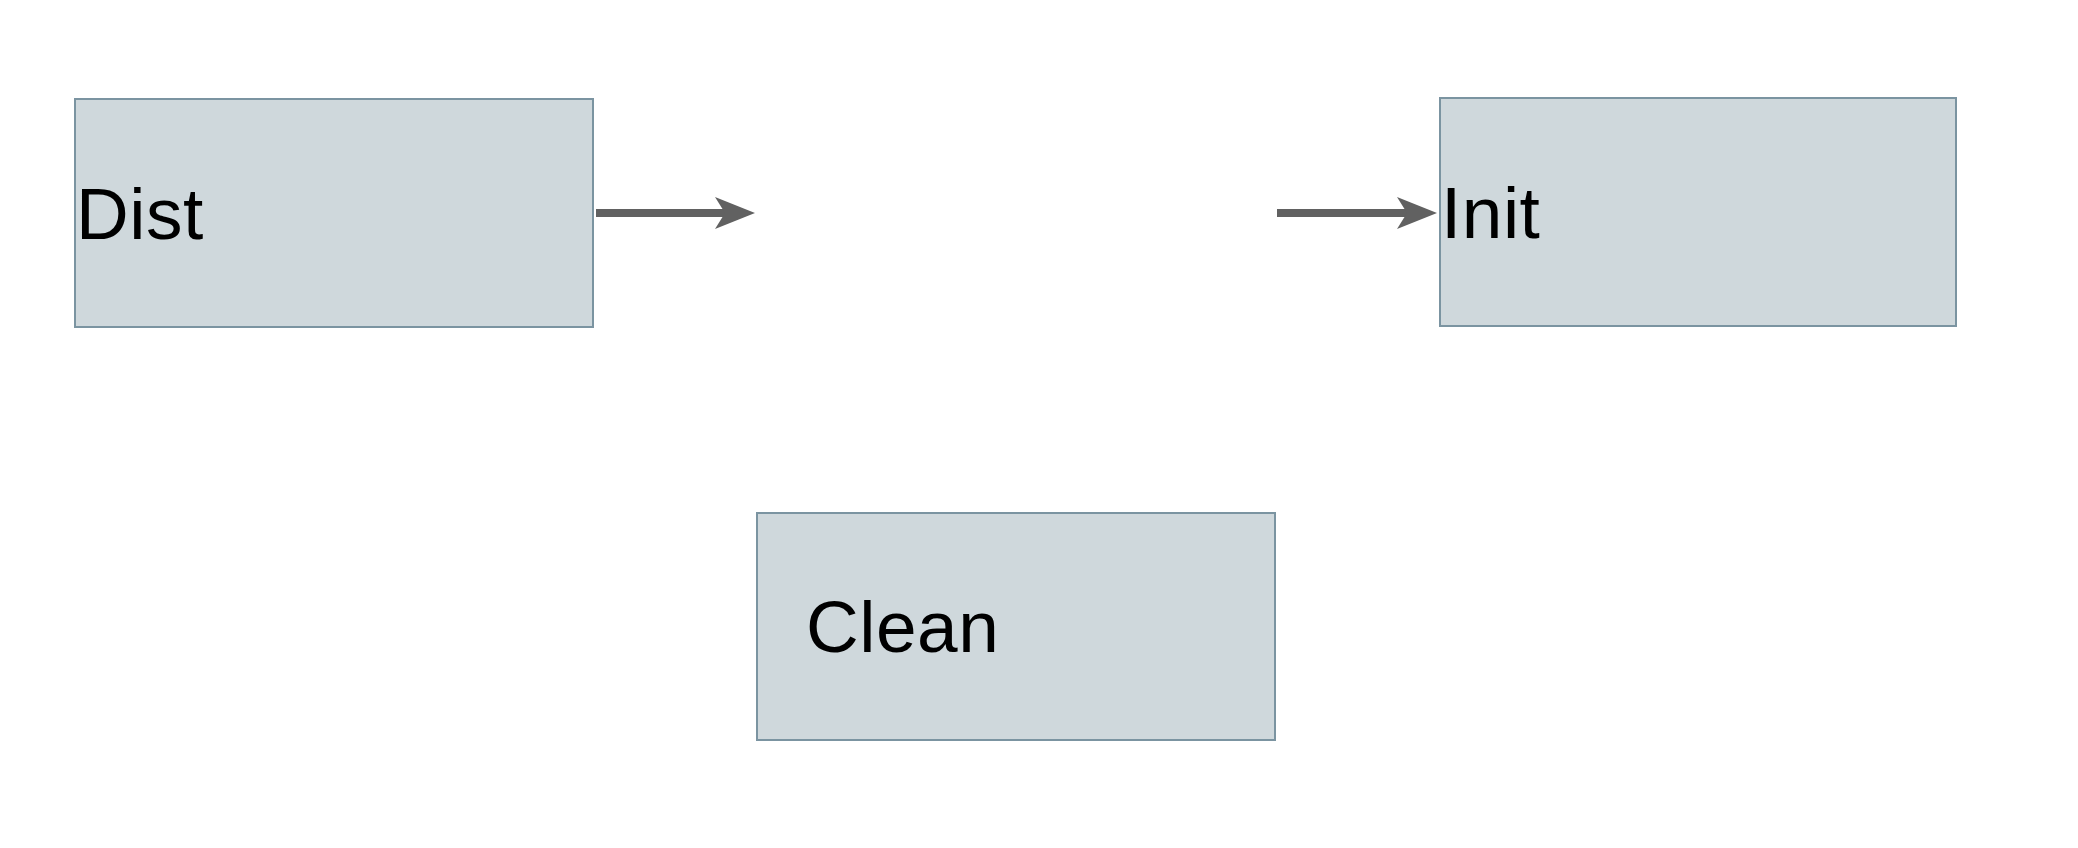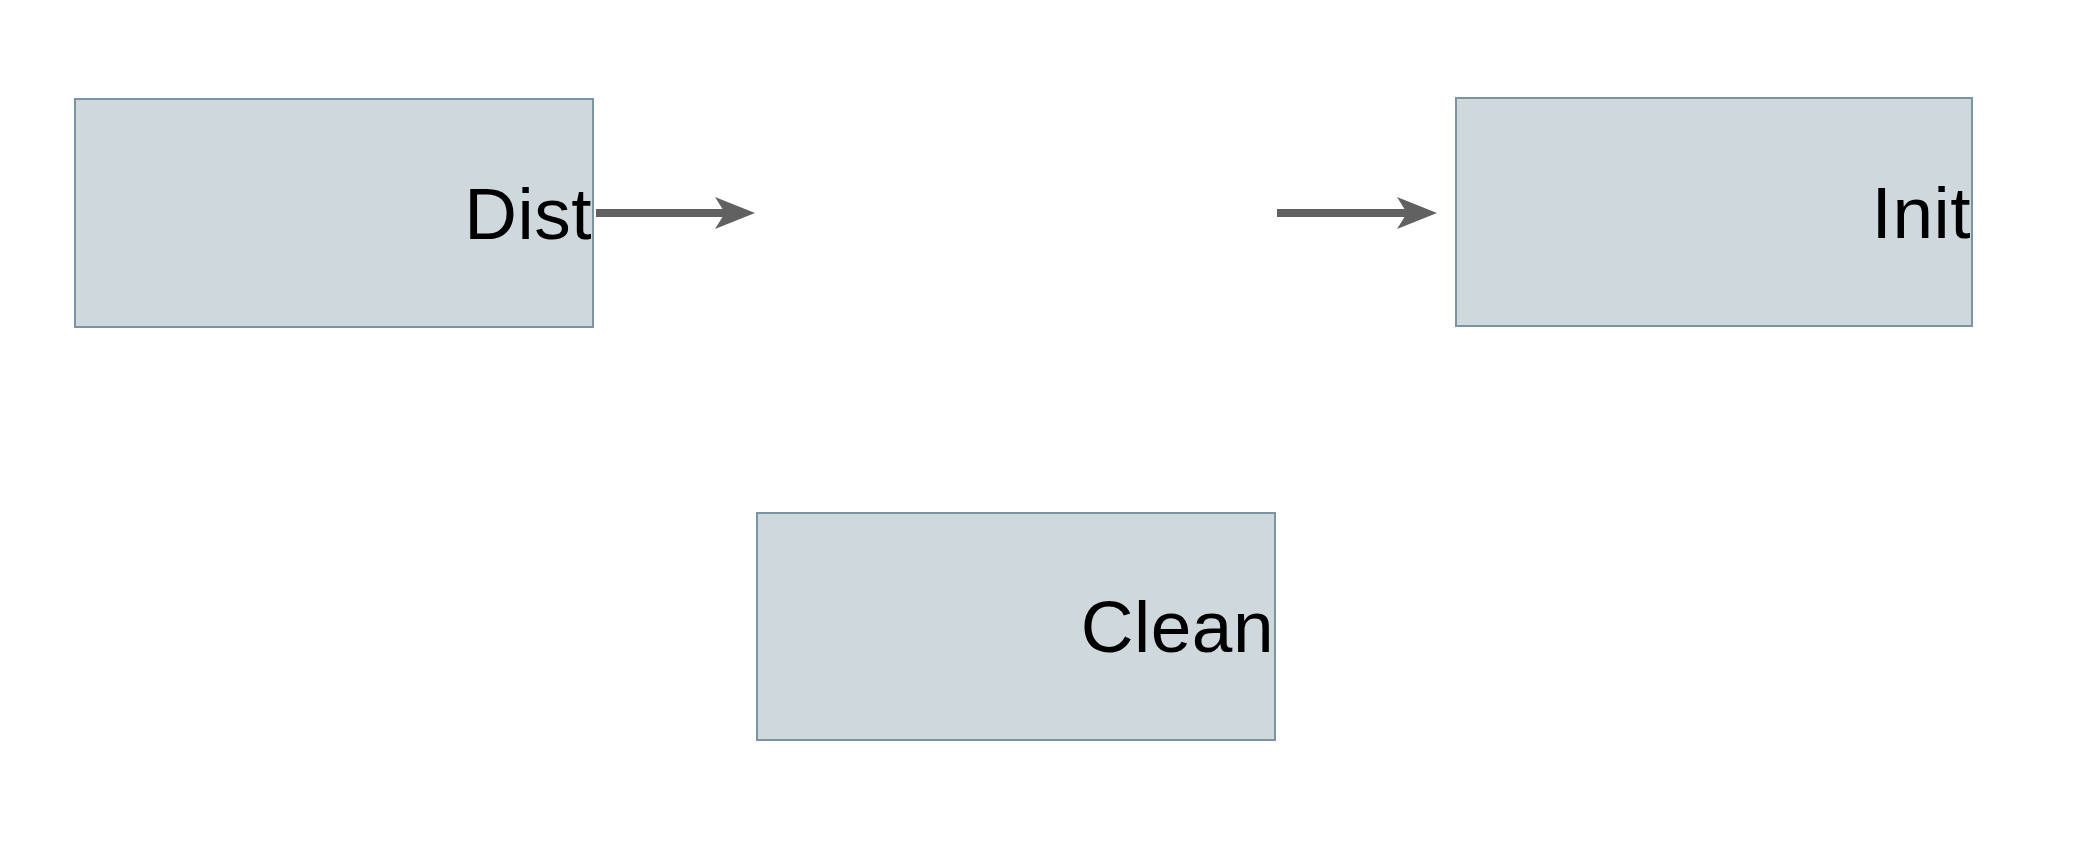--- a/index.html
+++ b/index.html
@@ -15,29 +15,29 @@
     overflow: hidden;
     font-family: "Liberation Sans", sans-serif;
   }
   .node {
     position: absolute;
     box-sizing: border-box;
     border: 2px solid #7b94a1;
     background: #cfd8dc;
     display: flex;
     align-items: center;
-    justify-content: flex-end;
+    justify-content: flex-start;
     font-size: 73px;
     font-weight: 400;
     color: #000000;
     letter-spacing: 0.5px;
   }
   .node-dist    { left: 74px;   top: 98px;  width: 520px; height: 230px; }
   .node-compile { left: 757px;  top: 98px;  width: 520px; height: 230px; }
-  .node-init    { left: 1439px; top: 97px;  width: 518px; height: 230px; margin-left: 16px; }
+  .node-init    { left: 1439px; top: 97px;  width: 518px; height: 230px; }
   .node-clean   { left: 756px;  top: 512px; width: 520px; height: 229px; }
   .edges-layer {
     position: absolute;
     left: 0; top: 0;
     width: 2078px;
     height: 848px;
     pointer-events: none;
   }
   .arrow-shaft { stroke: #616161; stroke-width: 8; fill: none; }
   .arrow-head  { fill: #616161; stroke: none; }
@@ -60,17 +60,17 @@
 
   <div class="node node-dist" style="background-color: rgb(207, 216, 220); border-color: rgb(123, 148, 161); color: rgb(0, 0, 0);">
     <span>Dist</span>
   </div>
 
 
   <div class="node node-init" style="background-color: rgb(207, 216, 220); border-color: rgb(123, 148, 161); color: rgb(0, 0, 0);">
     <span>Init</span>
   </div>
 
-  <div class="node node-clean" style="background-color: rgb(207, 216, 220); border-color: rgb(123, 148, 161); color: rgb(0, 0, 0);">
+  <div class="node node-clean" style="background-color: rgb(207, 216, 220); border-color: rgb(123, 148, 161); color: rgb(0, 0, 0); padding-left: 48px;">
     <span>Clean</span>
   </div>
 
 </div>
 
 </body></html>

